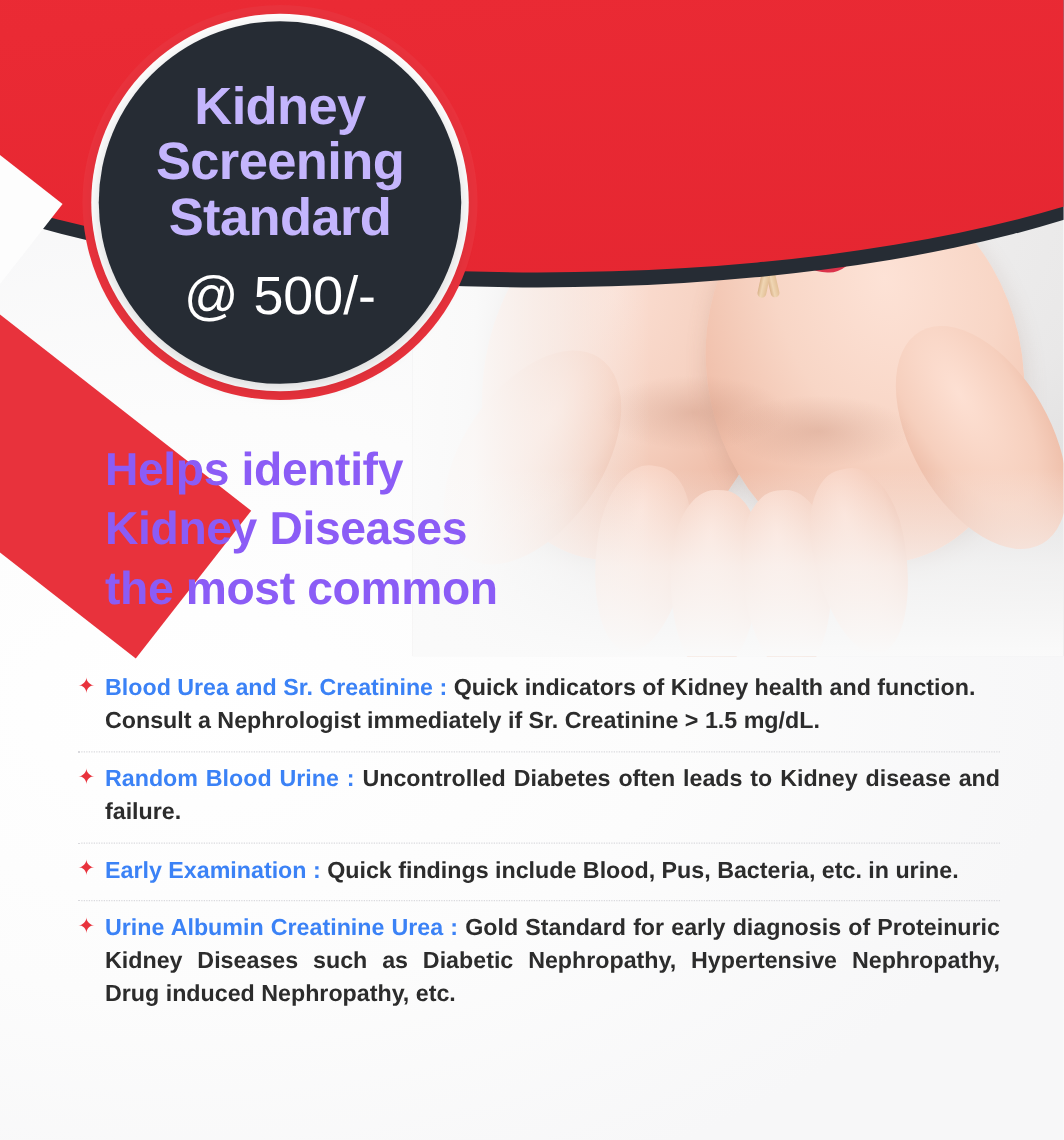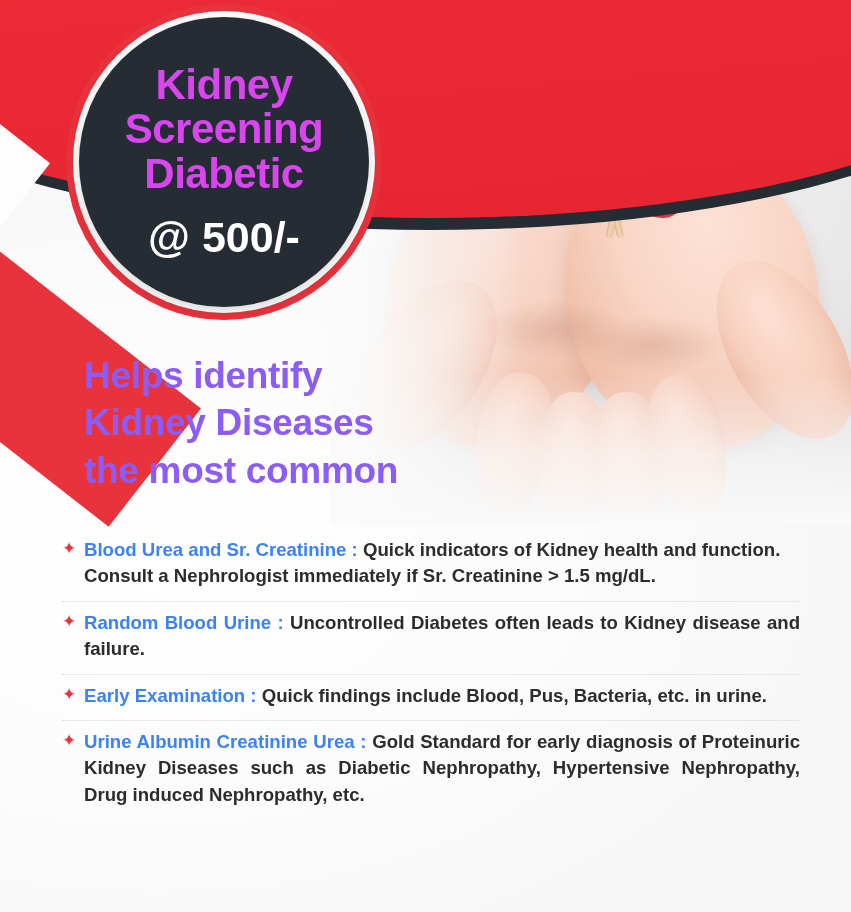--- a/index.html
+++ b/index.html
@@ -210,31 +210,31 @@
     width: 290px; height: 290px;
     border-radius: 50%;
     background: #262c34;
     display: flex;
     flex-direction: column;
     align-items: center;
     justify-content: center;
     box-shadow: 0 4px 14px rgba(0,0,0,0.16);
   }
   .badge-line {
-    color: #d946ef;
+    color: #c4b5fd;
     font-weight: bold;
     font-size: 42px;
     line-height: 1.07;
     letter-spacing: -0.5px;
     text-align: center;
     white-space: nowrap;
   }
   .badge-price {
     color: #ffffff;
-    font-weight: bold;
+    font-weight: normal;
     font-size: 43px;
     line-height: 1.12;
     letter-spacing: 0px;
     text-align: center;
     margin-top: 16px;
     white-space: nowrap;
   }
 
   
   .headline {
@@ -334,21 +334,21 @@
   <div class="banner-red"></div>
 
   <div class="sash"></div>
   <div class="sash-white-cap"></div>
 
   <div class="badge-ring"></div>
   <div class="badge-gap"></div>
   <div class="badge">
     <div class="badge-line">Kidney</div>
     <div class="badge-line">Screening</div>
-    <div class="badge-line">Diabetic</div>
+    <div class="badge-line">Standard</div>
     <div class="badge-price">@ 500/-</div>
   </div>
 
   <div class="headline">
     <div class="headline-line">Helps identify</div>
     <div class="headline-line">Kidney Diseases</div>
     <div class="headline-line">the most common</div>
   </div>
 
   <div class="bullets">

